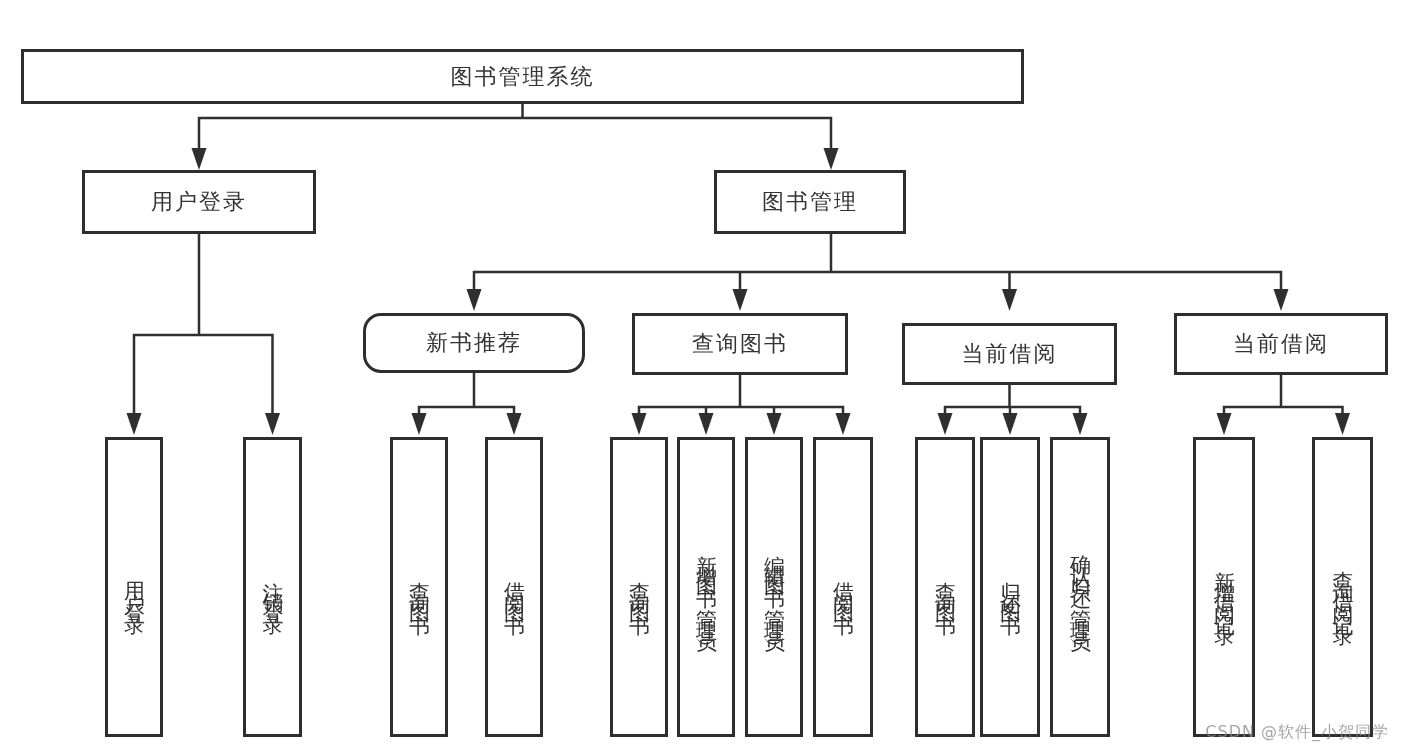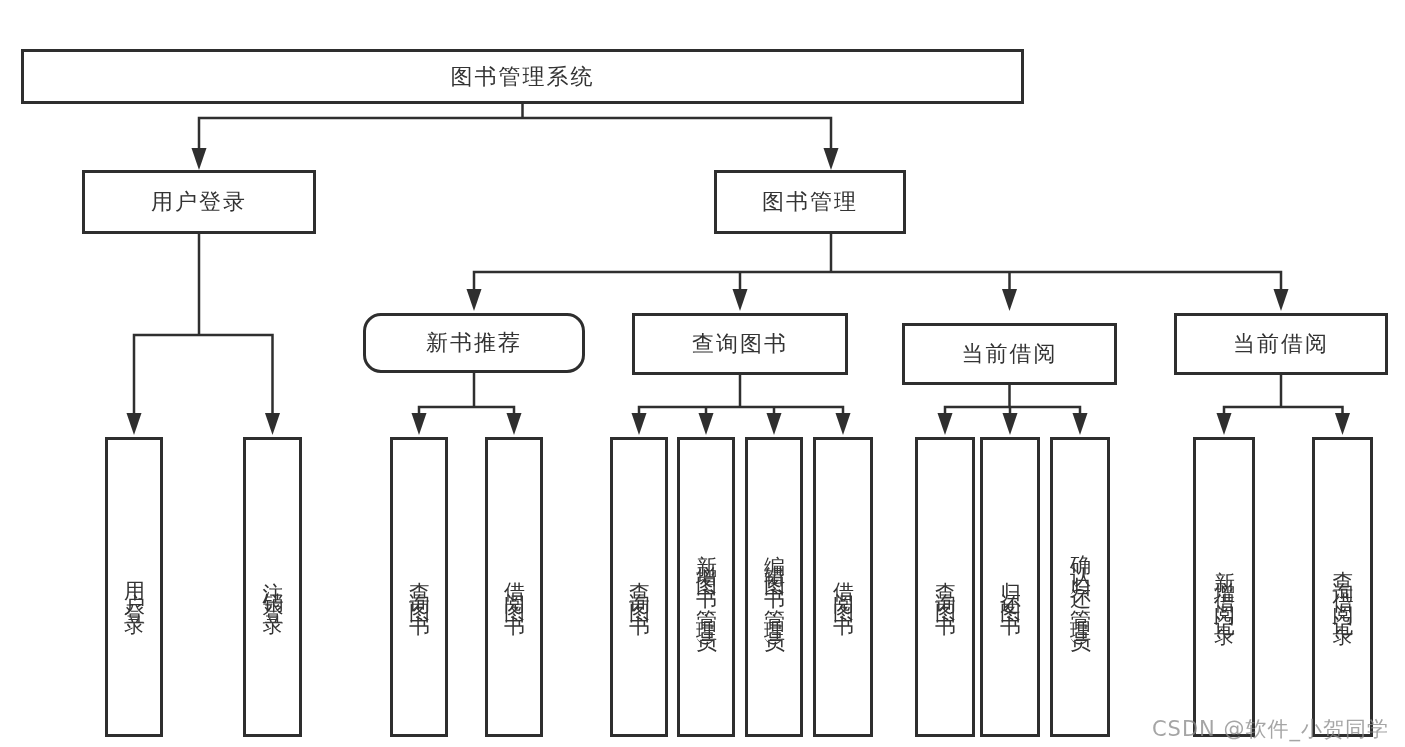--- a/index.html
+++ b/index.html
@@ -18,21 +18,21 @@
     border:3px solid #2e2e2e;background:#ffffff;
     display:flex;align-items:center;justify-content:center;z-index:2;
   }
   .vtext{
     writing-mode:vertical-rl;text-orientation:mixed;
     font-size:21px;color:#333333;letter-spacing:11px;line-height:1;
     max-height:288px;white-space:nowrap;
   }
   .watermark{
     position:absolute;right:16px;bottom:4px;z-index:5;
-    font-size:21px;letter-spacing:1px;color:rgba(140,140,140,0.78);
+    font-size:16px;letter-spacing:1px;color:rgba(140,140,140,0.78);
   }
 </style>
 </head>
 <body>
 
 <div id="canvas">
 
   <svg id="connectors" width="1405" height="747" viewBox="0 0 1405 747">
     <g stroke="#2f2f2f" stroke-width="2.5" fill="none">
 

